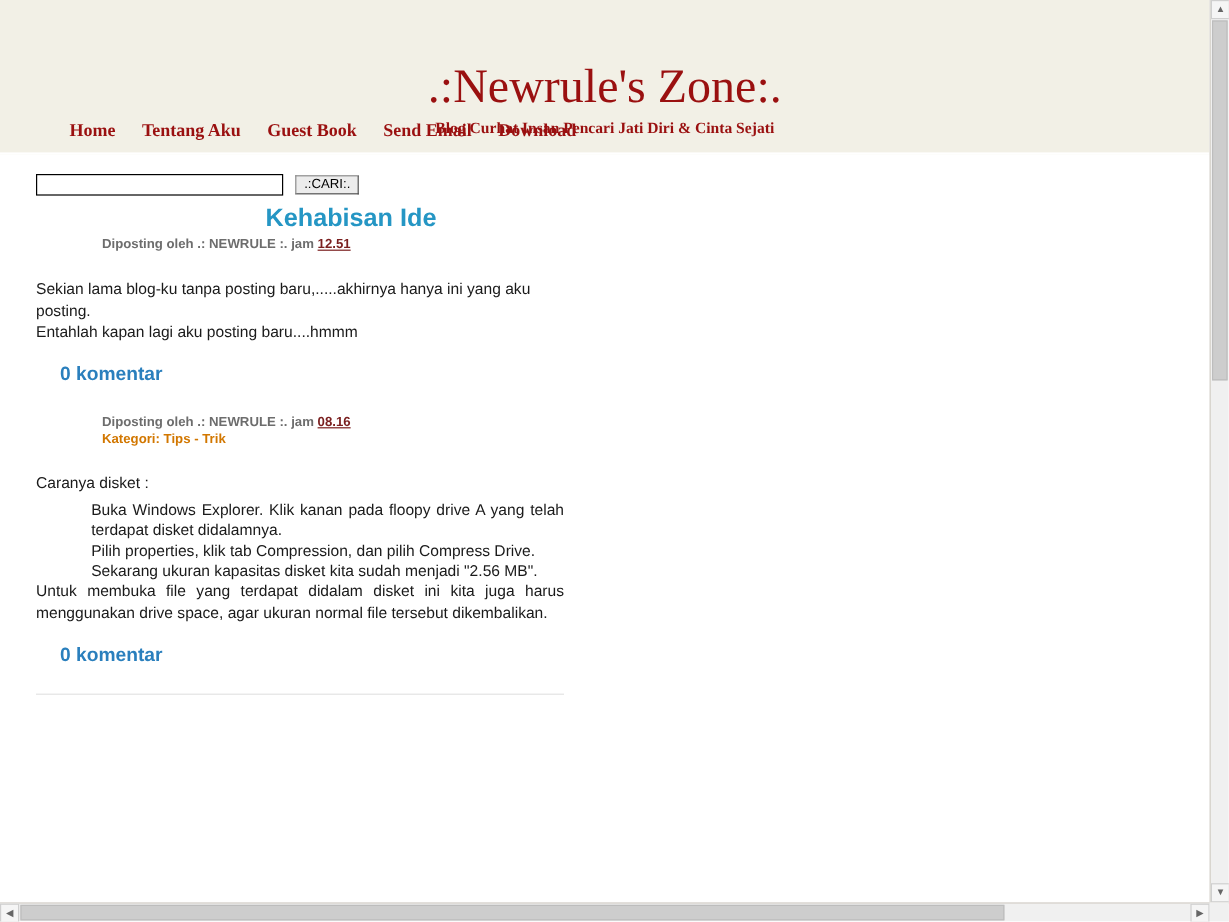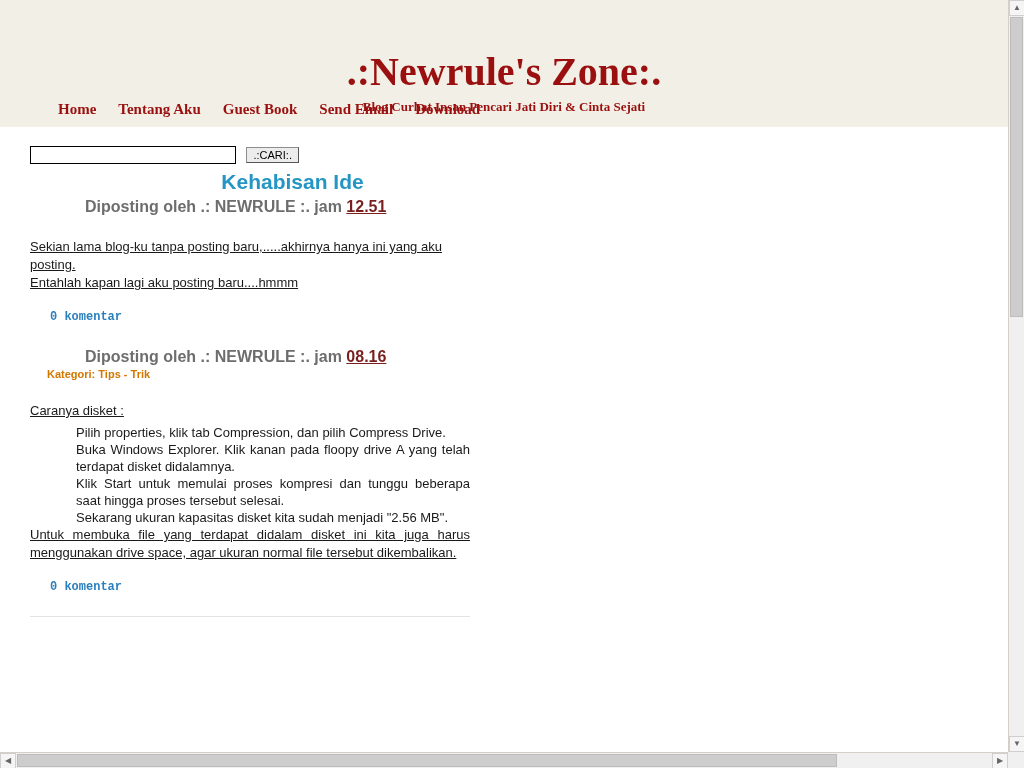--- a/index.html
+++ b/index.html
@@ -94,21 +94,21 @@
   }
   .blog-title {
     position: absolute;
     left: 0;
     right: 0;
     top: 48px;
     text-align: center;
     color: #9a1010;
     font-family: "Liberation Serif", serif;
     font-size: 40px;
-    font-weight: bold;
+    font-weight: normal;
     letter-spacing: 0px;
   }
   .blog-subtitle {
     position: absolute;
     left: 0;
     right: 0;
     top: 99px;
     text-align: center;
     color: #9a1010;
     font-family: "Liberation Serif", serif;
@@ -172,61 +172,60 @@
     margin: 0 0 0 85px;
     font-family: "Liberation Sans", sans-serif;
     font-size: 21px;
     font-weight: bold;
     color: #2596c4;
     line-height: 24px;
     text-align: center;
   }
   .post-meta {
     margin: 4px 0 0 85px;
-    font-size: 16px;
+    font-size: 11px;
     font-weight: bold;
     color: #6d6d6d;
   }
   .post-meta .time {
     color: #7a1f1f;
     text-decoration: underline;
   }
   .post-category {
-    margin: 2px 0 0 47px;
+    margin: 2px 0 0 85px;
     font-size: 11px;
     font-weight: bold;
     color: #d27700;
   }
   .post-category a {
     color: #d27700;
     text-decoration: none;
   }
   .post-body {
     margin: 22px 30px 0 30px;
     font-size: 13px;
     color: #1a1a1a;
     line-height: 18px;
   }
   .post-body.justify { text-align: justify; }
-  .post-body p { margin: 0; text-decoration: underline; }
+  .post-body p { margin: 0; }
   .post-body ul {
     margin: 4px 0 0 0;
     padding-left: 46px;
     list-style: none;
   }
   .post-body li {
     margin: 0 0 0 0;
     padding: 0;
     line-height: 17px;
   }
   .comments {
     margin: 18px 0 0 50px;
-    font-size: 12px;
-    font-weight: bold;
-    font-family: Liberation Mono, monospace;
+    font-size: 16px;
+    font-weight: bold;
   }
   .comments a {
     color: #2a7fbd;
     text-decoration: none;
   }
   .post-sep {
     margin: 22px 30px 0 30px;
     border: none;
     border-top: 1px solid #e3e3e3;
   }
@@ -269,23 +268,22 @@
       <div class="post-meta">
         <span>Diposting oleh .: NEWRULE :. jam </span><span class="time">08.16</span>
       </div>
       <div class="post-category">
         <span>Kategori:</span>
         <a href="#">Tips - Trik</a>
       </div>
       <div class="post-body justify">
         <p>Caranya disket :</p>
         <ul>
+          <li>Buka Windows Explorer. Klik kanan pada floopy drive A yang telah terdapat disket didalamnya.</li>
           <li>Pilih properties, klik tab Compression, dan pilih Compress Drive.</li>
-          <li>Buka Windows Explorer. Klik kanan pada floopy drive A yang telah terdapat disket didalamnya.</li>
-          <li>Klik Start untuk memulai proses kompresi dan tunggu beberapa saat hingga proses tersebut selesai.</li>
           <li>Sekarang ukuran kapasitas disket kita sudah menjadi "2.56 MB".</li>
         </ul>
         <p>Untuk membuka file yang terdapat didalam disket ini kita juga harus menggunakan drive space, agar ukuran normal file tersebut dikembalikan.</p>
       </div>
       <div class="comments">
         <a href="#">0 komentar</a>
       </div>
       <hr class="post-sep">
     </div>
 

